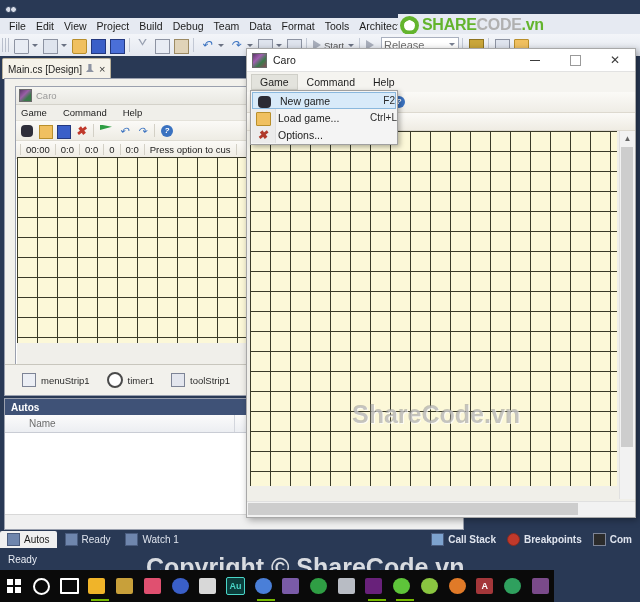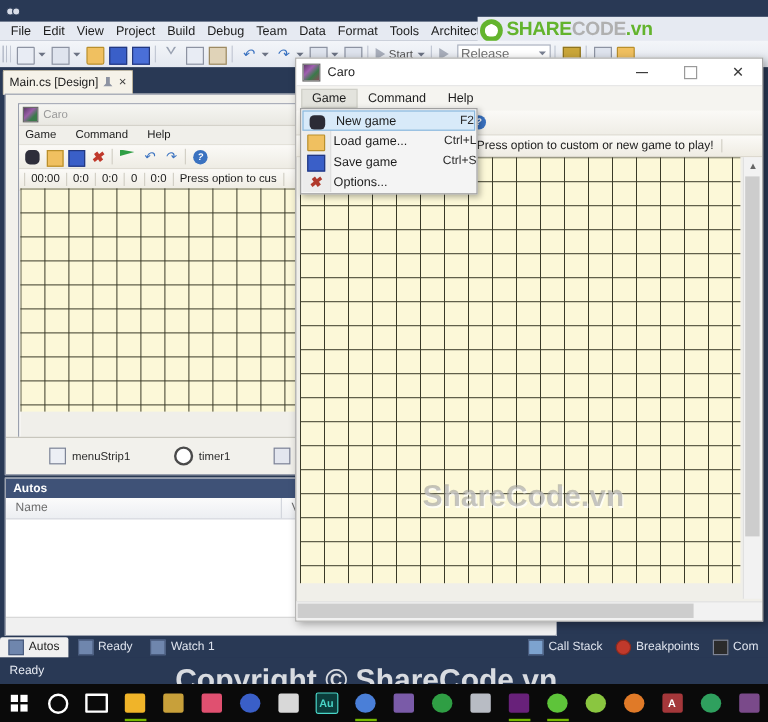--- a/index.html
+++ b/index.html
@@ -164,42 +164,42 @@
     background-image:
       linear-gradient(to right,#3a3a28 1px,transparent 1px),
       linear-gradient(to bottom,#3a3a28 1px,transparent 1px);
     background-size:20px 20px;
   }
   #comp-tray{
     left:0;top:285px;width:458px;height:30px;
     background:#f2f1ec;border-top:1px solid #c8c6bd;
     display:flex;align-items:center;font-size:9.5px;color:#2b2b2b;
   }
-  #comp-tray .citem{display:flex;align-items:center;margin-left:36px;}
+  #comp-tray .citem{display:flex;align-items:center;margin-left:17px;}
   .cico{width:12px;height:12px;margin-right:5px;flex:none;}
   .cico-menu{background:#eceff5;border:1px solid #7d8496;}
   .cico-timer{background:#fff;border:2px solid #4a4a4a;border-radius:50%;}
   .cico-tool{background:#e3e6ee;border:1px solid #7d8496;}
 
   
   #autos-panel{
     left:4px;top:398px;width:458px;height:130px;
     background:#ffffff;border:1px solid #9aa0ae;
   }
   #autos-title{
     height:16px;background:#3f5277;color:#ffffff;
     font-size:10px;font-weight:bold;display:flex;align-items:center;padding-left:6px;
   }
   #autos-header{
     height:17px;background:linear-gradient(#fbfbfb,#eceef2);
     border-bottom:1px solid #c9ccd4;display:flex;align-items:center;
     font-size:10px;color:#6c6c6c;
   }
   #autos-header .col{border-right:1px solid #d3d6dd;height:100%;
-    display:flex;align-items:center;padding-left:8px;box-sizing:border-box;}
+    display:flex;align-items:center;padding-left:24px;box-sizing:border-box;}
   #autos-header .col-name{width:230px;}
   #autos-header .col-value{flex:1;}
   #autos-body{height:95px;background:#fff;}
   #autos-scroll-h{
     left:0;bottom:0;width:100%;height:14px;background:#f0f0f0;border-top:1px solid #d8d8d8;
   }
 
   
   #caro-window{
     left:246px;top:48px;width:388px;height:468px;
@@ -278,21 +278,21 @@
 
   
   #debug-tabs{
     left:0;top:530px;width:640px;height:18px;background:#293955;
     display:flex;align-items:center;font-size:10px;color:#dfe4ee;
   }
   #debug-tabs .dtab{display:flex;align-items:center;padding:2px 7px;margin-right:1px;}
   #debug-tabs .dtab.active{background:#f0f0f0;color:#1c1c1c;border-radius:2px 2px 0 0;}
   .dico{width:11px;height:11px;margin-right:4px;flex:none;
     background:#6f86ad;border:1px solid #4a5c7e;}
-  #debug-right{margin-left:auto;display:flex;align-items:center;padding-right:2px;}
+  #debug-right{margin-left:auto;display:flex;align-items:center;padding-right:2px;font-weight:bold;}
   #debug-right .dtab{padding:2px 5px;}
   .dico-cs{background:#7da3cf;}
   .dico-bp{background:#c0392b;border-radius:50%;border:1px solid #8a2a1f;}
   .dico-cw{background:#2b2b2b;border:1px solid #7d8496;}
   #vs-statusbar{
     left:0;top:548px;width:640px;height:22px;background:#293955;
     display:flex;align-items:center;font-size:10px;color:#e8ecf4;padding-left:8px;
   }
 
   
@@ -300,21 +300,21 @@
   #wm-board{
     left:352px;top:400px;font-size:25px;color:rgba(150,150,150,.55);
     text-shadow:1px 1px 0 rgba(255,255,255,.7);
   }
   #wm-copy{
     left:146px;top:553px;font-size:25px;color:rgba(255,255,255,.82);
   }
 
   
   #taskbar{
-    left:0;top:570px;width:640px;height:32px;background:#0a0a0a;
+    left:0;top:570px;width:554px;height:32px;background:#0a0a0a;
     display:flex;align-items:flex-start;
   }
   #taskbar .tk{width:34px;height:32px;display:flex;align-items:center;justify-content:center;position:relative;}
   #taskbar .tk.running:after{content:"";position:absolute;bottom:1px;left:8px;width:18px;height:2px;background:#76b900;}
   .win-logo{width:14px;height:14px;display:grid;grid-template-columns:1fr 1fr;grid-template-rows:1fr 1fr;gap:2px;}
   .win-logo i{background:#fff;display:block;}
   .circle-ico{width:13px;height:13px;border:2px solid #fff;border-radius:50%;}
   .taskview{width:15px;height:12px;border:2px solid #fff;border-radius:1px;}
   .sq{width:17px;height:16px;border-radius:2px;}
 </style>
@@ -555,21 +555,20 @@
         <i class="fico fico-help">?</i>
       </span>
   </div>
 
   <div id="caro-status">
     <span class="seg">00:00</span>
     <span class="seg">0:0</span>
     <span class="seg">0:0</span>
     <span class="seg">0</span>
     <span class="seg">0:0</span>
-    <span class="seg">Press option to custom or new game to play!</span>
   </div>
 
   <div id="caro-board-wrap">
     <div id="caro-board" class="board-grid"></div>
   </div>
 
   <div id="caro-vscroll">
     <div class="sv-arrow">▲</div>
     <div class="sv-thumb"></div>
   </div>
@@ -587,25 +586,20 @@
     <span class="mlabel">New game</span>
     <span class="mkey">F2</span>
   </div>
 
   <div class="mrow">
     <i class="mico gi-open"></i>
     <span class="mlabel">Load game...</span>
     <span class="mkey">Ctrl+L</span>
   </div>
 
-  <div class="mrow">
-    <i class="mico gi-save"></i>
-    <span class="mlabel">Save game</span>
-    <span class="mkey">Ctrl+S</span>
-  </div>
 
   <div class="mrow">
     <i class="mico gi-opt">✖</i>
     <span class="mlabel">Options...</span>
     <span class="mkey"></span>
   </div>
 
 </div>
 
 <div id="wm-board" class="wm">ShareCode.vn</div>

